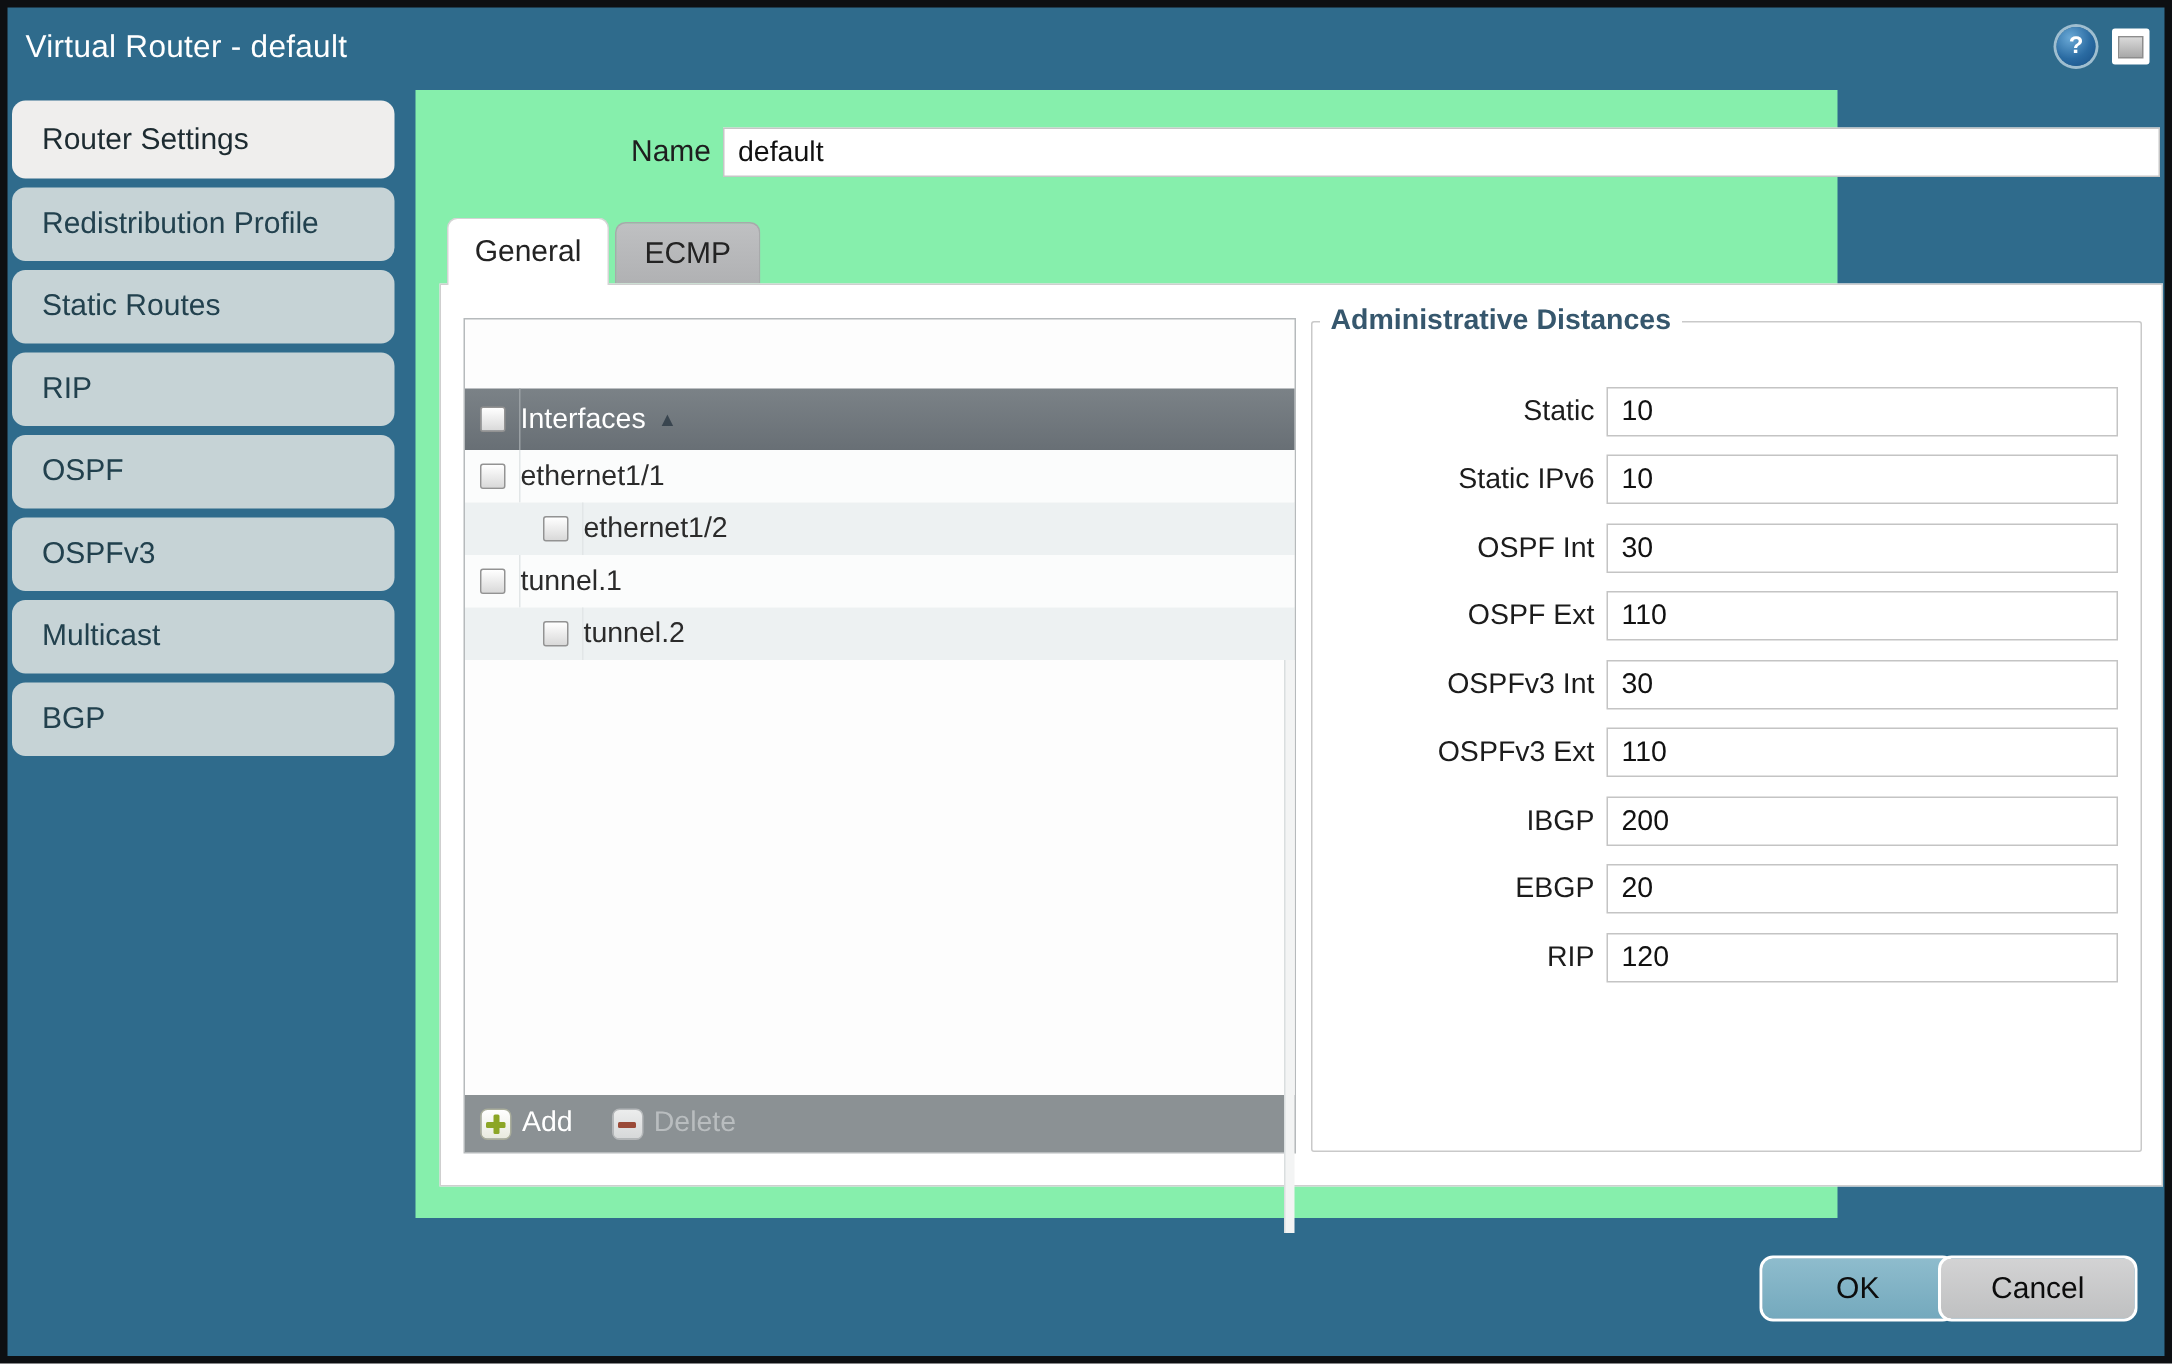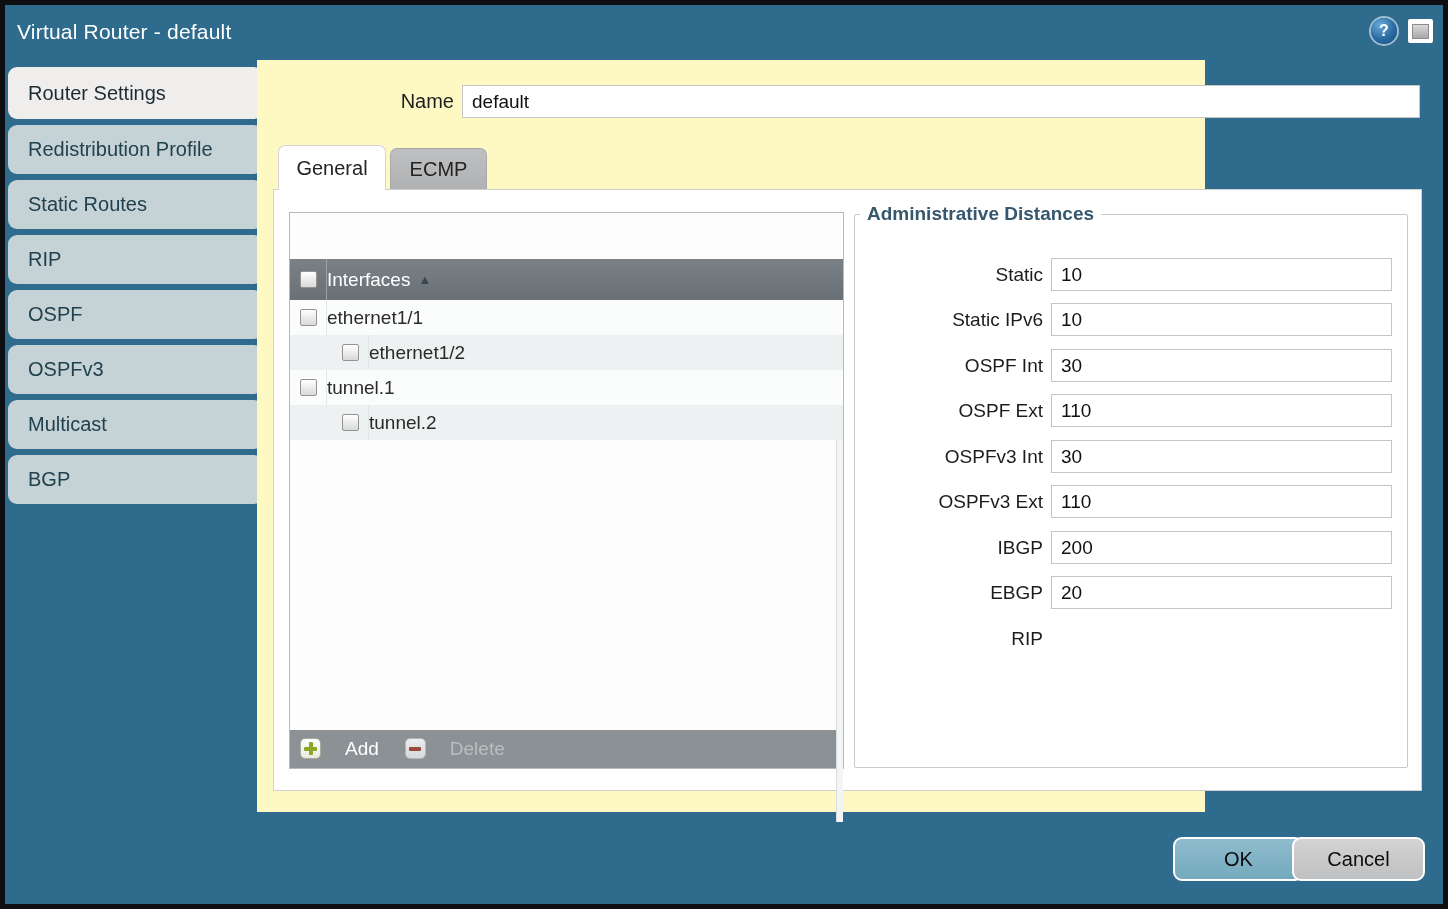--- a/index.html
+++ b/index.html
@@ -49,22 +49,22 @@
     font-size:20px;
     display:flex; align-items:center;
     padding-left:20px;
     cursor:pointer;
   }
   .side-tab.active {
     background:#efeeed; color:#1d2b31; height:52px;
   }
   
   .content {
-    position:absolute; left:252px; top:55px; width:948px; height:752px;
-    background:#fef9c3;
+    position:absolute; left:272px; top:55px; width:948px; height:752px;
+    background:#86efac;
   }
   .name-label {
     position:absolute; left:0; top:30px; width:197px;
     text-align:right; font-size:20px; color:#1e1e1e;
   }
   .name-input {
     position:absolute; left:205px; top:25px; width:958px; height:33px;
     border:1px solid #c6c6c6; background:#fff;
     font-family:"Liberation Sans",sans-serif; font-size:19px; color:#111;
     padding-left:9px; outline:none;
@@ -131,21 +131,21 @@
   .scrollbar {
     position:absolute; right:0; top:0; width:7px; height:382px;
     background:#f3f4f4; border-left:1px solid #dadedf; cursor:pointer;
   }
   .if-footer {
     height:38px; flex:0 0 38px;
     background:#8b9194;
     display:flex; align-items:center; gap:26px;
     padding-left:10px;
   }
-  .tbl-btn { display:flex; align-items:flex-start; gap:24px; cursor:pointer; }
+  .tbl-btn { display:flex; align-items:flex-end; gap:7px; cursor:pointer; }
   .icon-sq {
     width:21px; height:21px; border-radius:5px;
     display:flex; align-items:center; justify-content:center;
   }
   .add-icon { background:linear-gradient(#ffffff,#e8eade); border:1px solid #a9ad9b; }
   .add-icon .plus-v { position:absolute; width:4px; height:13px; background:#8ca626; border-radius:1px; }
   .add-icon .plus-h { position:absolute; width:13px; height:4px; background:#8ca626; border-radius:1px; }
   .add-label { color:#ffffff; font-size:19px; }
   .del-icon { background:linear-gradient(#eceded,#d6d8d9); border:1px solid #b4b7b9; }
   .del-icon .minus { width:12px; height:4px; background:#9a4a38; border-radius:1px; }
@@ -325,20 +325,21 @@
         <div class="ad-row" style="top:306px">
           <div class="ad-label">IBGP</div>
           <input class="ad-input" type="text" value="200" style="">
         </div>
         <div class="ad-row" style="top:351px">
           <div class="ad-label">EBGP</div>
           <input class="ad-input" type="text" value="20" style="">
         </div>
         <div class="ad-row" style="top:397px">
           <div class="ad-label">RIP</div>
+          <input class="ad-input" type="text" value="120" style="">
         </div>
       </fieldset>
 
     </div>
   </div>
 
   <div class="btn btn-ok">
       <span>OK</span>
     </div>
   <div class="btn btn-cancel">

